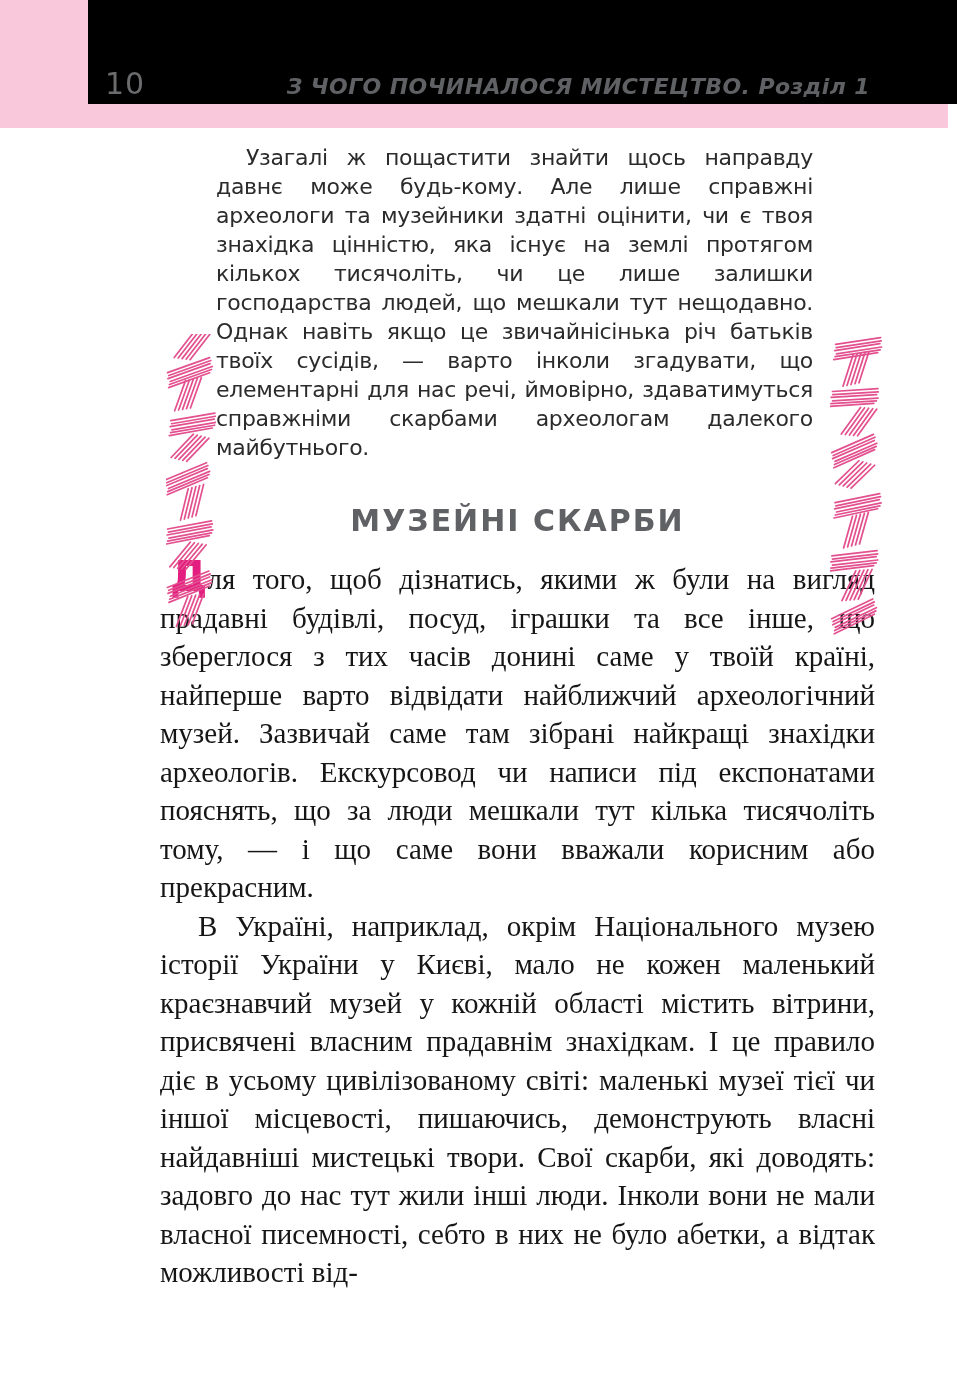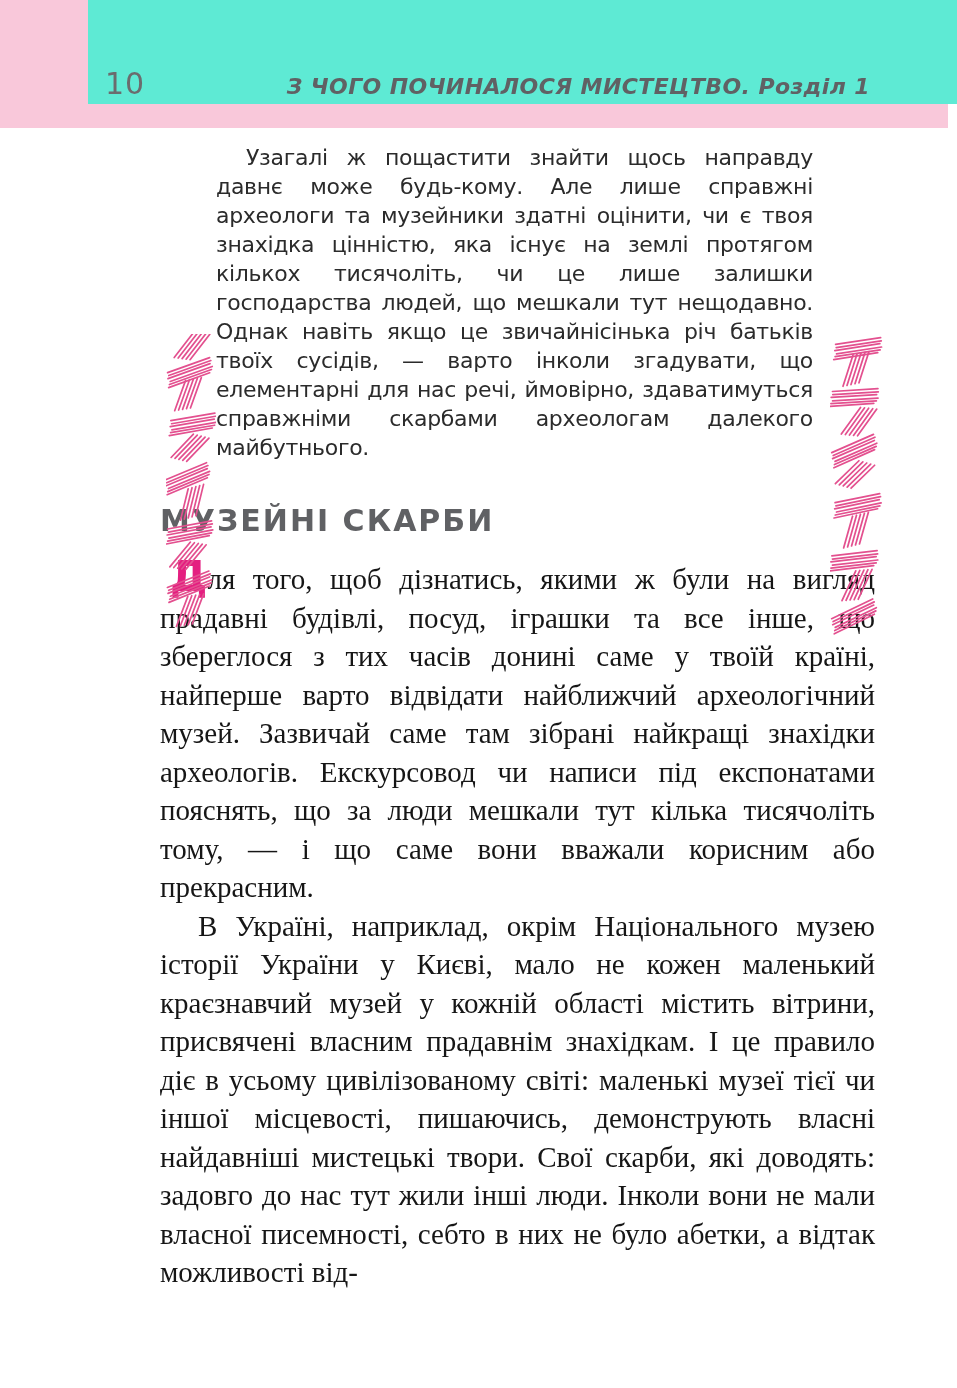--- a/index.html
+++ b/index.html
@@ -21,21 +21,21 @@
   }
   
   .header-band{
     position:absolute;left:0;top:0;
     width:948px;height:128px;
     background:var(--header-pink);
   }
   .header-white{
     position:absolute;left:88px;top:0;
     width:869px;height:104px;
-    background:#5eead4;
+    background:#000000;
     display:flex;align-items:flex-end;justify-content:space-between;
     box-sizing:border-box;
     padding:0 87px 5px 17px;
     font-family:"DejaVu Sans", sans-serif;
   }
   .page-number{
     font-size:30px;color:var(--muted-gray);
     line-height:1;letter-spacing:1px;
   }
   .running-title{
@@ -59,21 +59,21 @@
     margin:15px 62px 0 56px;
     font-family:"DejaVu Sans", sans-serif;
     font-size:22px;line-height:29px;
     letter-spacing:-.3px;
     color:var(--callout-text);
     text-align:justify;
     text-indent:30px;
   }
   .section-heading{
     margin:42px 0 0 0;
-    text-align:left;
+    text-align:center;
     font-family:"DejaVu Sans", sans-serif;
     font-weight:bold;
     font-size:30px;line-height:34px;
     letter-spacing:2px;
     color:var(--heading-gray);
   }
   .par-2{margin-top:22px;text-indent:0;}
   .par-2 .indent-spacer{display:inline-block;width:10px;}
   .dropcap{
     font-family:"DejaVu Sans", sans-serif;

